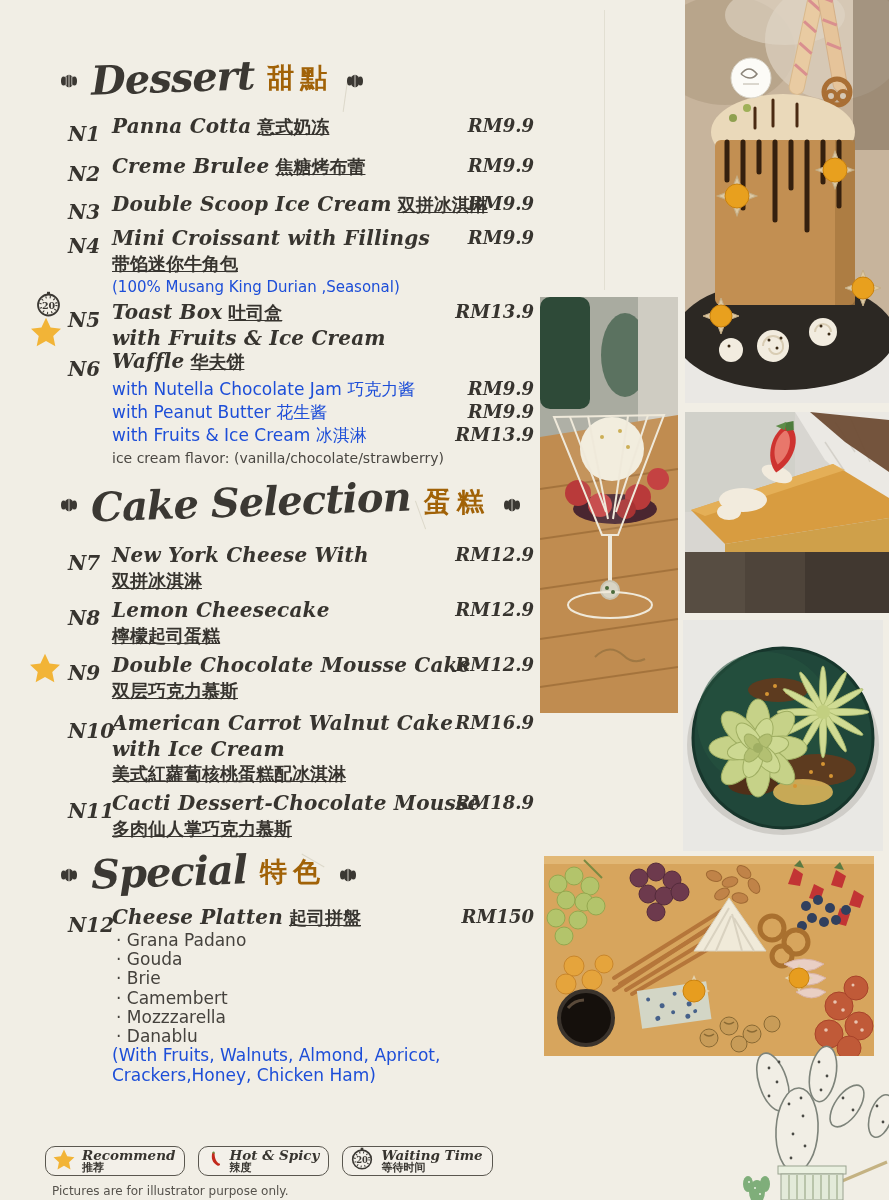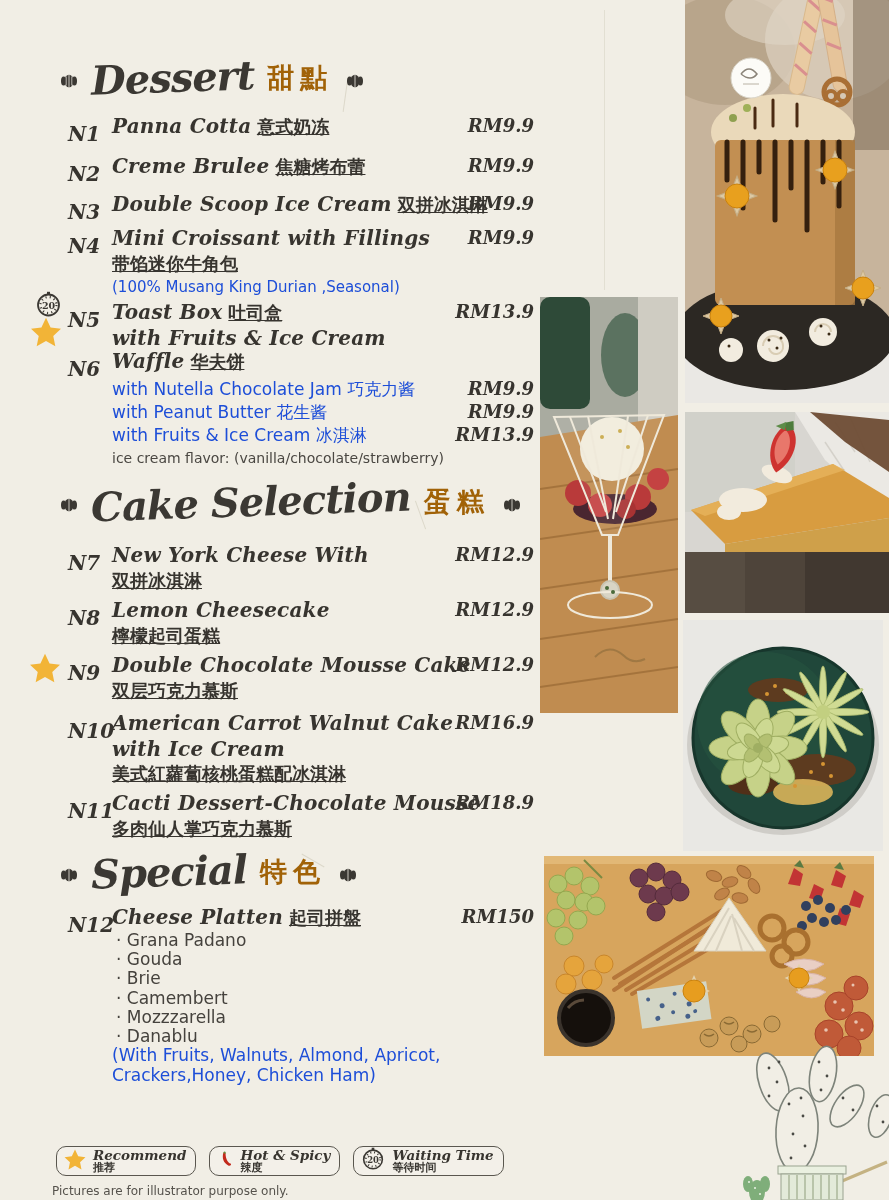--- a/index.html
+++ b/index.html
@@ -29,21 +29,21 @@
   .badge{position:absolute;}
   .sub-en{font:italic 700 20px "DejaVu Serif",serif;color:#37342f;}
   .choices div{font:400 17px/19.2px "DejaVu Sans",sans-serif;color:#45423d;padding-left:4px;}
   .choices div::before{content:"· ";}
   .note-wrap{max-width:332px;}
 
   
   .photo{position:absolute;}
 
   
-  .legend{position:absolute;left:56px;top:1146px;display:flex;gap:13px;justify-content:space-between;}
+  .legend{position:absolute;left:45px;top:1146px;display:flex;gap:13px;justify-content:space-between;}
   .pill{display:flex;align-items:center;gap:7px;border:1.4px solid #5a574f;border-radius:10px;
         padding:2px 9px 2px 7px;height:30px;box-sizing:border-box;background:rgba(255,255,255,.15);}
   .pill .txt{display:flex;flex-direction:column;justify-content:center;}
   .pill .l1{font:italic 700 13.5px "DejaVu Serif",serif;color:#37342f;line-height:14px;white-space:nowrap;}
   .pill .l2{font:700 11px "DejaVu Sans",sans-serif;color:#37342f;line-height:12px;}
   .footnote{position:absolute;left:52px;top:1184px;font:400 12px "DejaVu Sans",sans-serif;color:#55524c;}
 </style>
 </head>
 <body>
 

